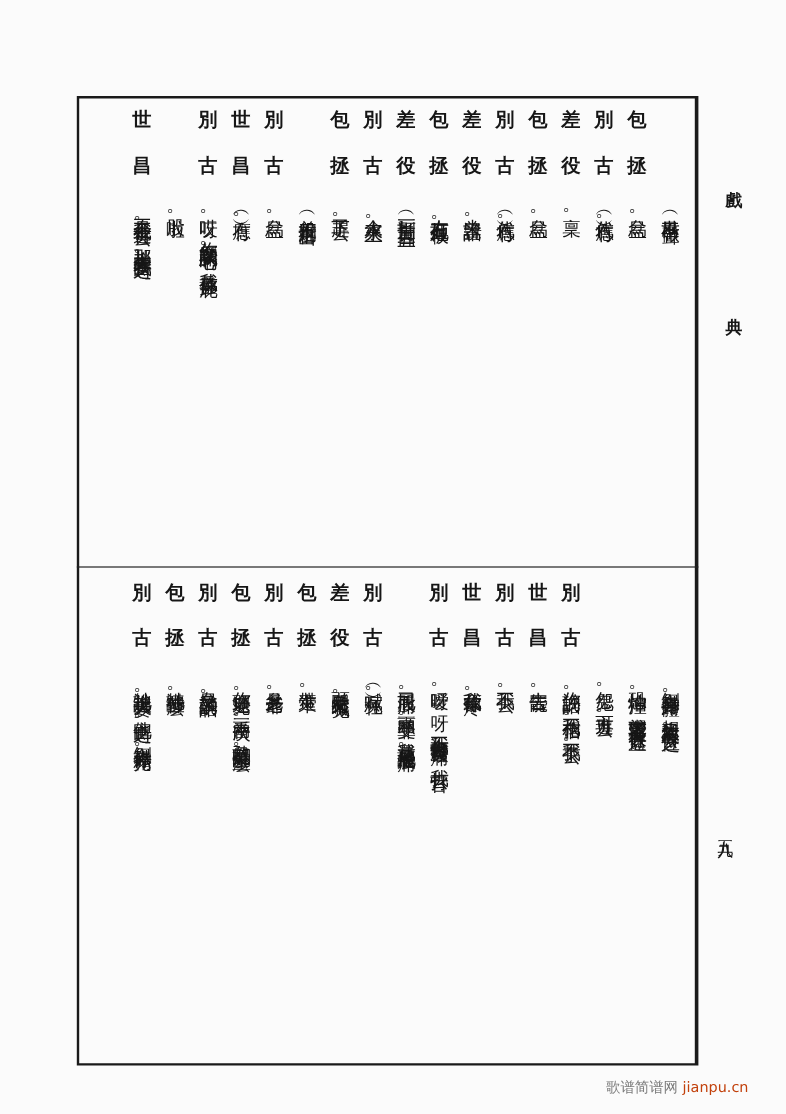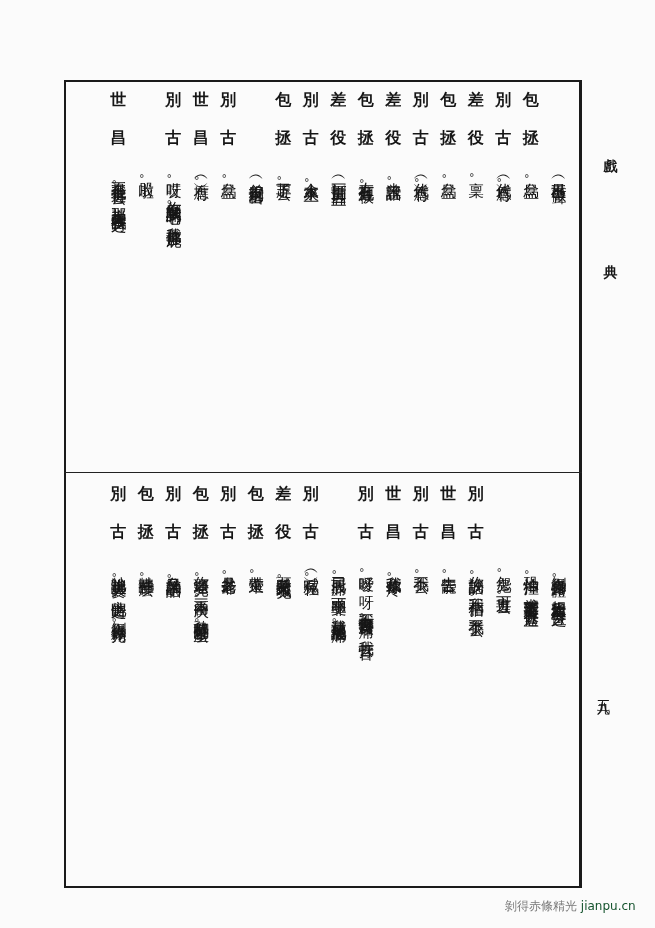--- a/index.html
+++ b/index.html
@@ -43,21 +43,21 @@
     font-size: 14px; font-weight: bold;
   }
   .page-number {
     position: absolute; left: 594px; top: 690px; writing-mode: vertical-rl;
     text-orientation: upright; font-size: 13px; letter-spacing: 1px;
   }
   .watermark {
     position: absolute; left: 505px; top: 898px; font-family: "DejaVu Sans", sans-serif;
     font-size: 12px; color: #7a7a7a;
   }
-  .watermark .domain { color: #14532d; }
+  .watermark .domain { color: #c2410c; }
 </style>
 </head>
 <body>
 
 <div class="frame"></div>
 <div class="divider"></div>
 
 <div class="panel top" id="top-panel">
     <div class="col">
       <div class="speaker empty"></div>
@@ -305,15 +305,15 @@
       </div>
       <div class="line">牠說趙大夫妻。害他之時。剝得赤條精光。</div>
     </div>
   </div>
 
 <div class="side-title" style="top:148px;">戲</div>
 <div class="side-title" style="top:254px;">典</div>
 <div class="page-number">五九八</div>
 
 <div class="watermark">
-  <span>剝得赤條精光</span>
+  <span>歌谱简谱网</span>
   <span class="domain">jianpu.cn</span>
 </div>
 
 </body></html>

